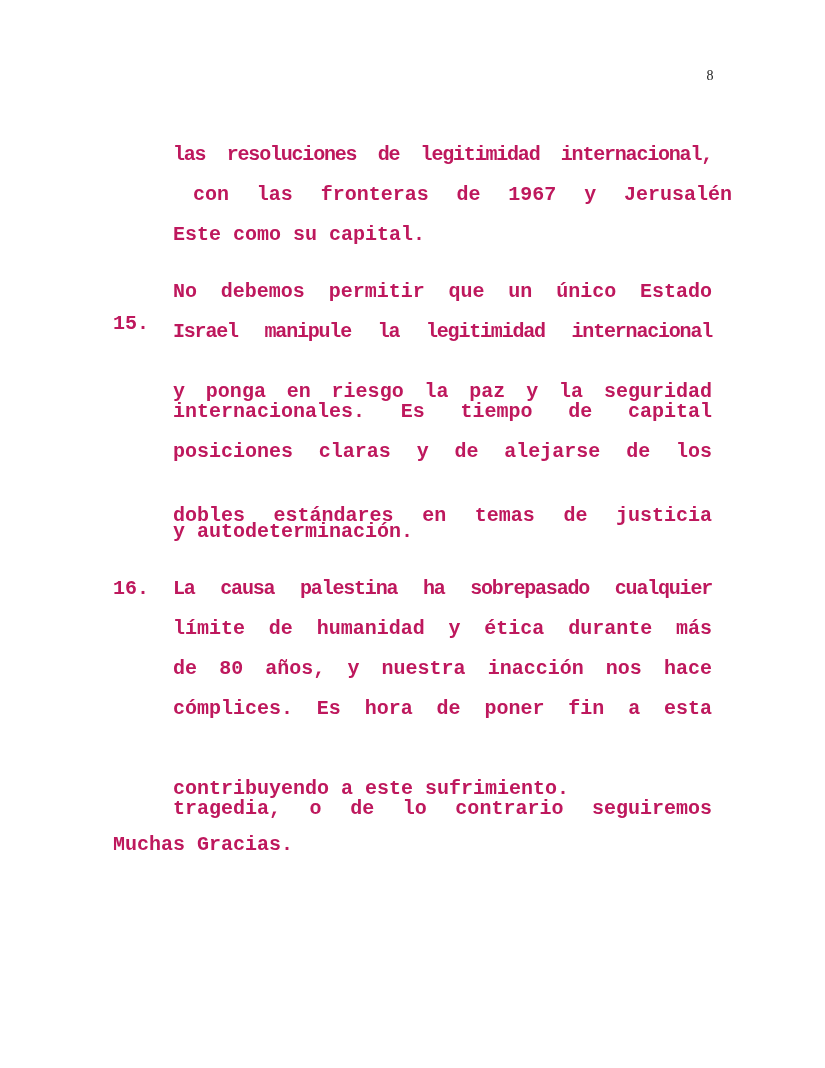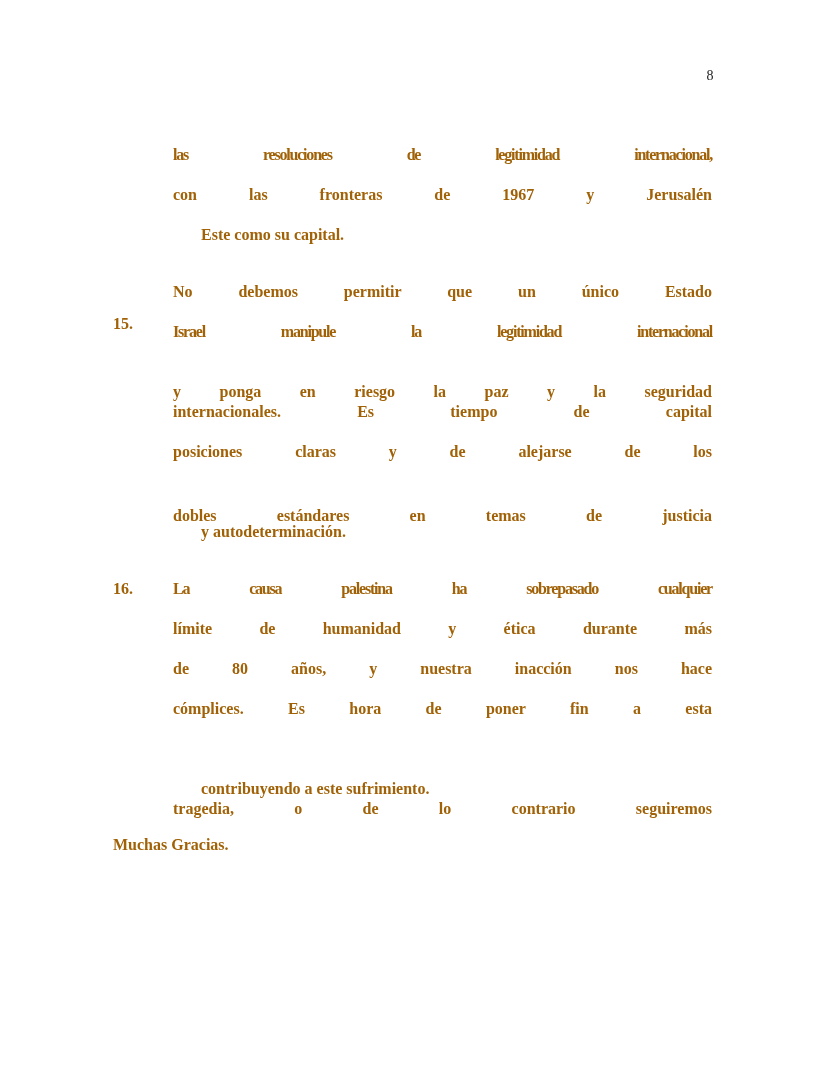--- a/index.html
+++ b/index.html
@@ -18,38 +18,37 @@
       position: absolute;
       top: 68px;
       left: 700px;
       width: 20px;
       text-align: center;
       font-family: "Liberation Serif", "DejaVu Serif", serif;
       font-size: 14px;
       color: #222;
     }
     .mono {
-      font-family: Liberation Serif, serif;
+      font-family: Liberation Mono, monospace;
       font-weight: bold;
-      font-size: 16px;
-      color: #a16207;
+      font-size: 20px;
+      color: #be185d;
     }
     .line {
       position: absolute;
       left: 173px;
       width: 539px;
       height: 28px;
       line-height: 28px;
       text-align: justify;
       text-align-last: justify;
       white-space: nowrap;
     }
     .line.last {
       text-align-last: left;
-      margin-left: 28px;
     }
     .line .fill {
       display: inline-block;
       width: 100%;
       text-align: justify;
       text-align-last: justify;
       white-space: normal;
     }
     .line.last .fill {
       text-align-last: left;
@@ -73,21 +72,21 @@
   </style>
 </head>
 <body>
 
 <div>
 
   <div class="page-number">8</div>
 
   <div>
     <div class="line mono tight" style="top:141px;"><span class="fill">las resoluciones de legitimidad internacional,</span></div>
-    <div class="line mono" style="top:181px;"><span class="fill">con las fronteras de 1967 y Jerusalén</span></div>
+    <div class="line mono" style="top:181px;margin-left:20px;"><span class="fill">con las fronteras de 1967 y Jerusalén</span></div>
     <div class="line mono last" style="top:221px;"><span class="fill">Este como su capital.</span></div>
   </div>
 
   <div>
     <div class="num mono" style="top:278px;margin-top:32px;">15.</div>
     <div class="line mono" style="top:278px;"><span class="fill">No debemos permitir que un único Estado</span></div>
     <div class="line mono tight" style="top:318px;"><span class="fill">Israel manipule la legitimidad internacional</span></div>
     <div class="line mono" style="top:358px;margin-top:20px;"><span class="fill">y ponga en riesgo la paz y la seguridad</span></div>
     <div class="line mono" style="top:398px;"><span class="fill">internacionales. Es tiempo de capital</span></div>
     <div class="line mono" style="top:438px;"><span class="fill">posiciones claras y de alejarse de los</span></div>

